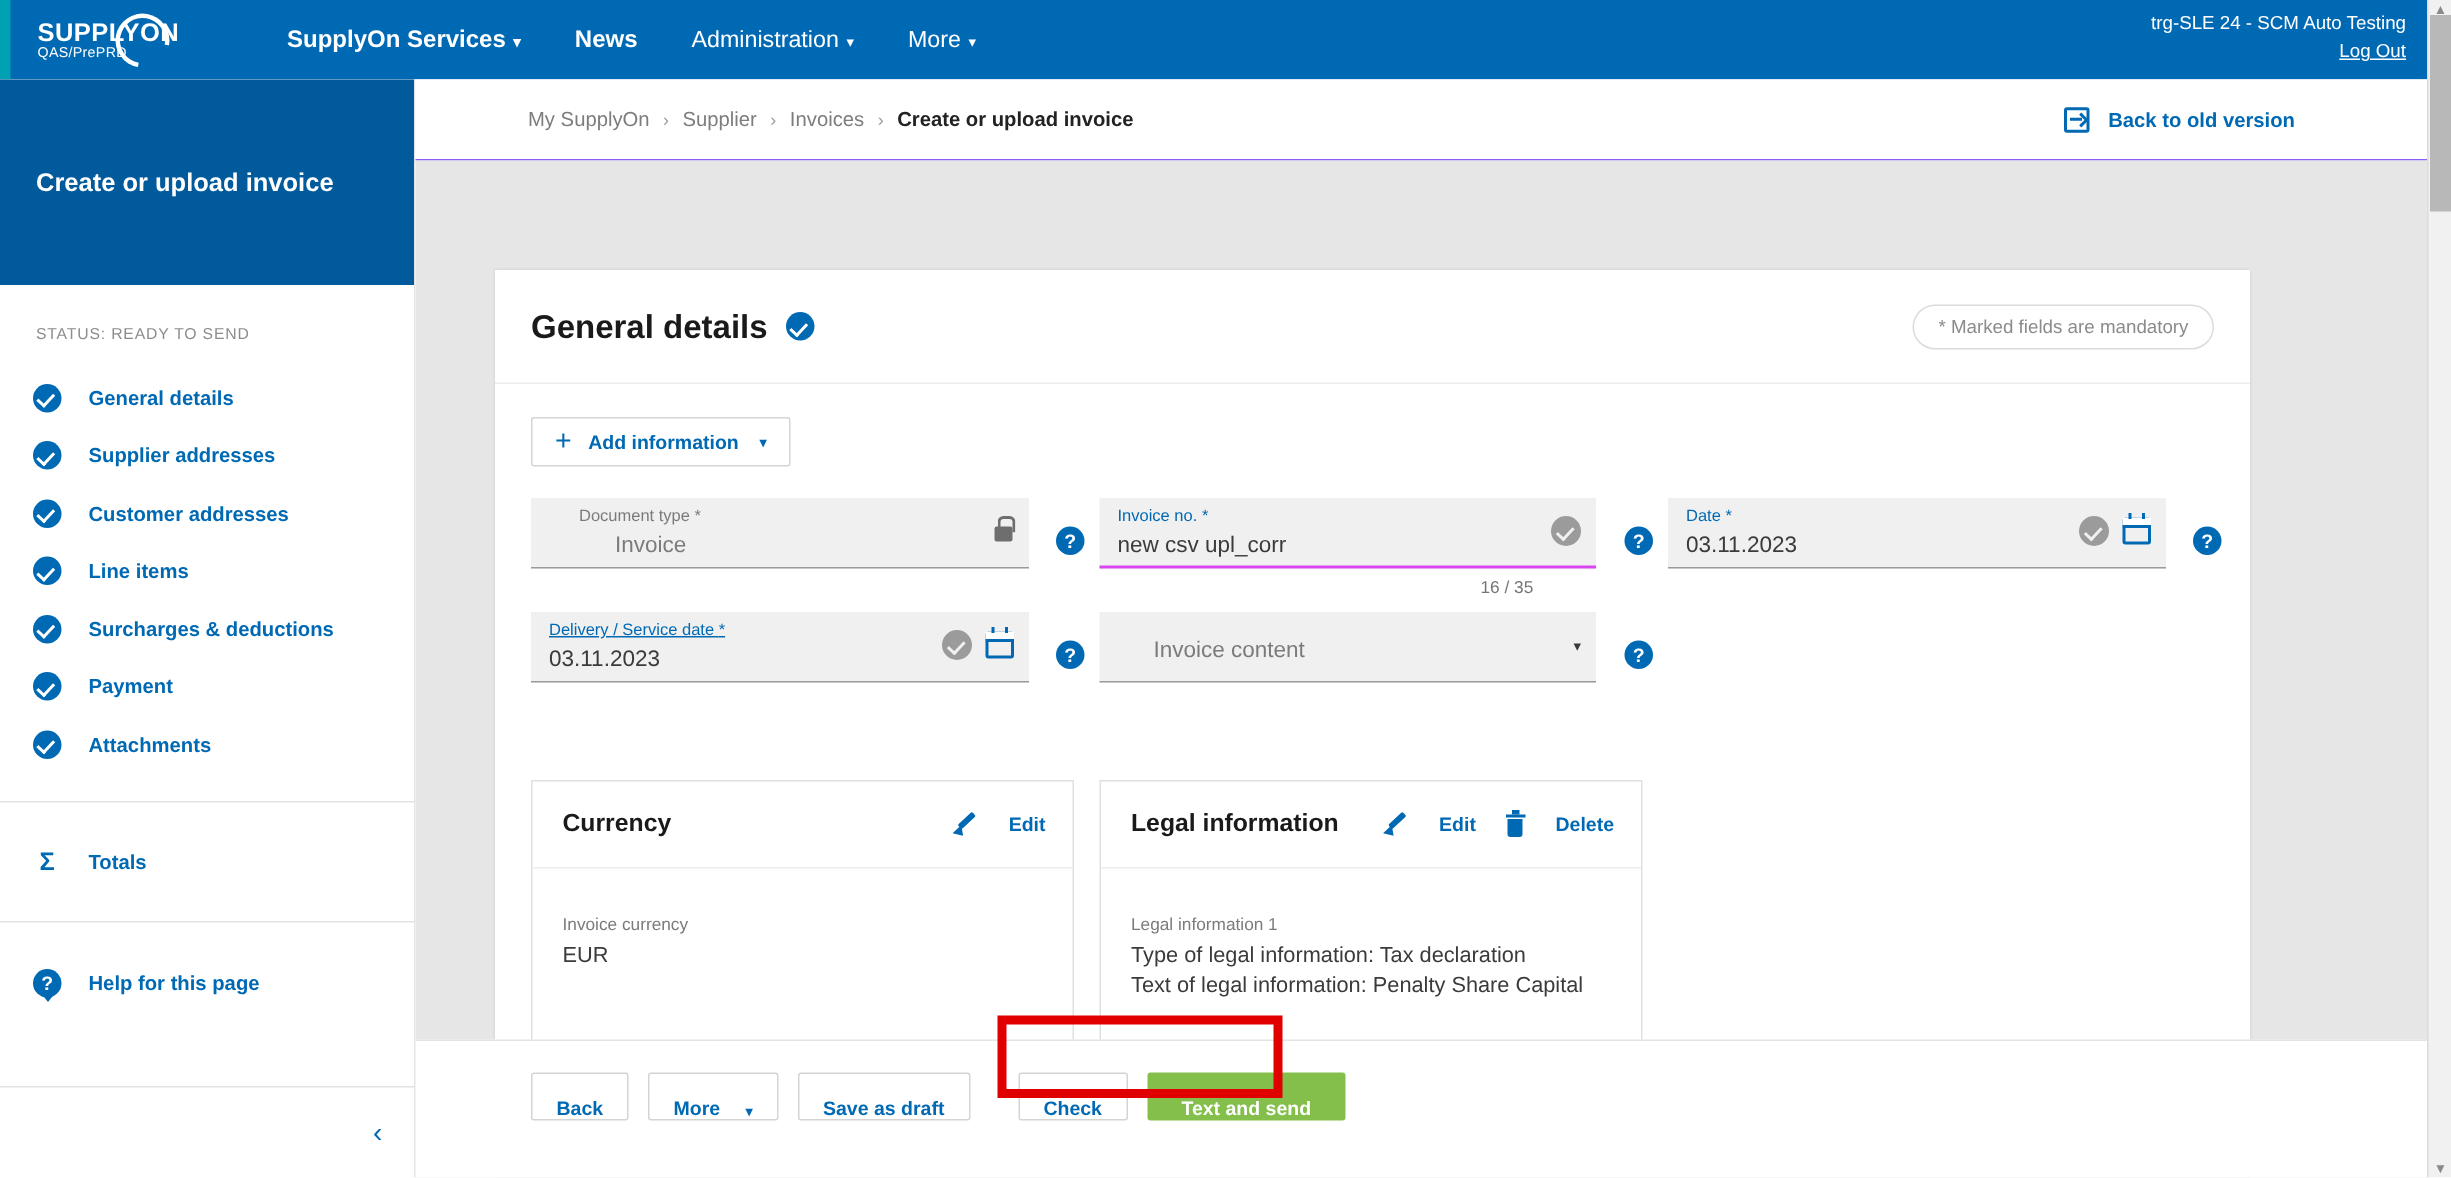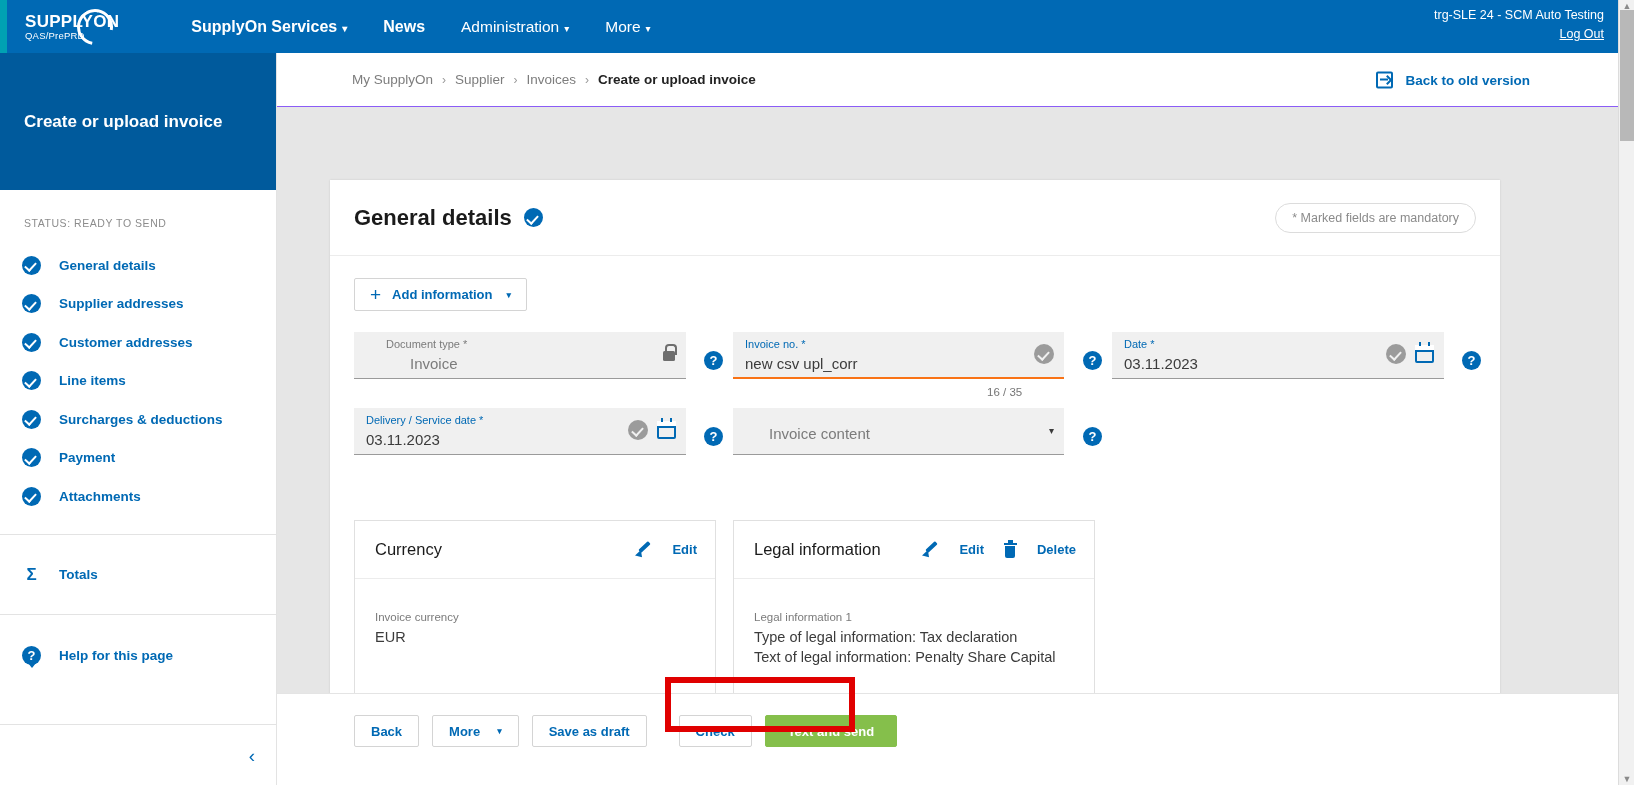--- a/index.html
+++ b/index.html
@@ -157,21 +157,21 @@
   .plus { font-size: 19px; font-weight: normal; margin-right: 11px; line-height: 1; }
   .addinfo-caret { font-size: 9px; margin-left: 14px; }
 
   
   .form-grid { position: absolute; left: 24px; top: 152px; width: 1130px; }
   .fld-row { position: relative; height: 76px; }
   .fld {
     position: absolute; height: 47px; background: #f0f0f0;
     border-bottom: 1px solid #9a9a9a; padding: 6px 12px 0 12px;
   }
-  .fld.focused { border-bottom: 2px solid #f97316; }
+  .fld.focused { border-bottom: 2px solid #d946ef; }
   .fld-label { font-size: 11px; color: #7b7b7b; line-height: 13px; }
   .fld.focused .fld-label { color: #0069b4; }
   .fld-label .star { color: #7b7b7b; }
   .fld.focused .fld-label .star { color: #0069b4; }
   .fld-value { font-size: 15px; color: #3b3b3b; line-height: 22px; margin-top: 2px; }
   .fld-value.muted { color: #7b7b7b; margin-left: 24px; }
   .fld-icons { position: absolute; right: 10px; top: 12px; display: flex; align-items: center; gap: 9px; }
   .ic-check {
     width: 20px; height: 20px; border-radius: 50%; background: #9b9b9b; position: relative;
   }
@@ -213,21 +213,21 @@
   }
 
   
   .subcard {
     position: absolute; background: #fff; border: 1px solid #e0e0e0;
   }
   .subcard-head {
     height: 58px; display: flex; align-items: center; padding: 0 20px;
     border-bottom: 1px solid #ececec; position: relative;
   }
-  .subcard-title { font-size: 16.5px; font-weight: normal; color: #1a1a1a; }
+  .subcard-title { font-size: 16.5px; font-weight: bold; color: #1a1a1a; }
   .sc-actions { position: absolute; right: 18px; display: flex; align-items: center; gap: 20px; }
   .sc-act { display: flex; align-items: flex-start; color: #0069b4; font-size: 13px; font-weight: bold; cursor: pointer; gap: 12px; }
   .ic-pencil {
     width: 16px; height: 16px; margin-right: 8px; position: relative; transform: rotate(0deg);
   }
   .ic-pencil::before {
     content: ""; position: absolute; left: 2px; top: 3px; width: 13px; height: 4px;
     background: #0069b4; transform: rotate(-43deg); border-radius: 1px;
   }
   .ic-pencil::after {
@@ -253,21 +253,21 @@
 
   
   .footer-bar {
     position: absolute; left: 0; bottom: 0; width: 1341px; height: 92px;
     background: #fff; border-top: 1px solid #e4e4e4;
   }
   .btn-row { position: absolute; left: 77px; top: 21px; display: flex; align-items: center; gap: 13px; }
   .btn {
     height: 32px; min-width: 62px; padding: 0 16px; border: 1px solid #d4d4d4;
     background: #fff; color: #0069b4; font-size: 13px; font-weight: bold;
-    border-radius: 2px; cursor: pointer; display: inline-flex; align-items: center;
+    border-radius: 2px; cursor: pointer; display: inline-flex; align-items: flex-end;
     justify-content: center; font-family: "Liberation Sans", sans-serif;
   }
   .btn.green { background: #85bf4b; border-color: #85bf4b; color: #fff; padding: 0 22px; }
   .btn .bcaret { font-size: 9px; margin-left: 17px; }
   .highlight-box {
     position: absolute; left: 665px; top: 677px; width: 190px; height: 55px;
     border: 6px solid #e00000; pointer-events: none; z-index: 50;
   }
 
   
@@ -434,21 +434,21 @@
               <div class="fld-icons">
                 <span class="ic-check"></span>
                 <span class="ic-cal"></span>
               </div>
             </div>
             <span class="help-dot" style="left:1108px; top:19px;">?</span>
           </div>
 
           <div class="fld-row">
             <div class="fld" style="left:0px; top:0; width:332px;">
-              <div class="fld-label" style="color:#0069b4;"><span>Delivery / Service date</span> <span class="star" style="color:#0069b4;">*</span></div>
+              <div class="fld-label" style="color:#0069b4;text-decoration:underline;"><span>Delivery / Service date</span> <span class="star" style="color:#0069b4;">*</span></div>
               <div class="fld-value">03.11.2023</div>
               <div class="fld-icons">
                 <span class="ic-check"></span>
                 <span class="ic-cal"></span>
               </div>
             </div>
             <span class="help-dot" style="left:350px; top:19px;">?</span>
 
             <div class="fld" style="left:379px; top:0; width:331px; padding-top:13px;">
               <div class="fld-value muted">Invoice content</div>

